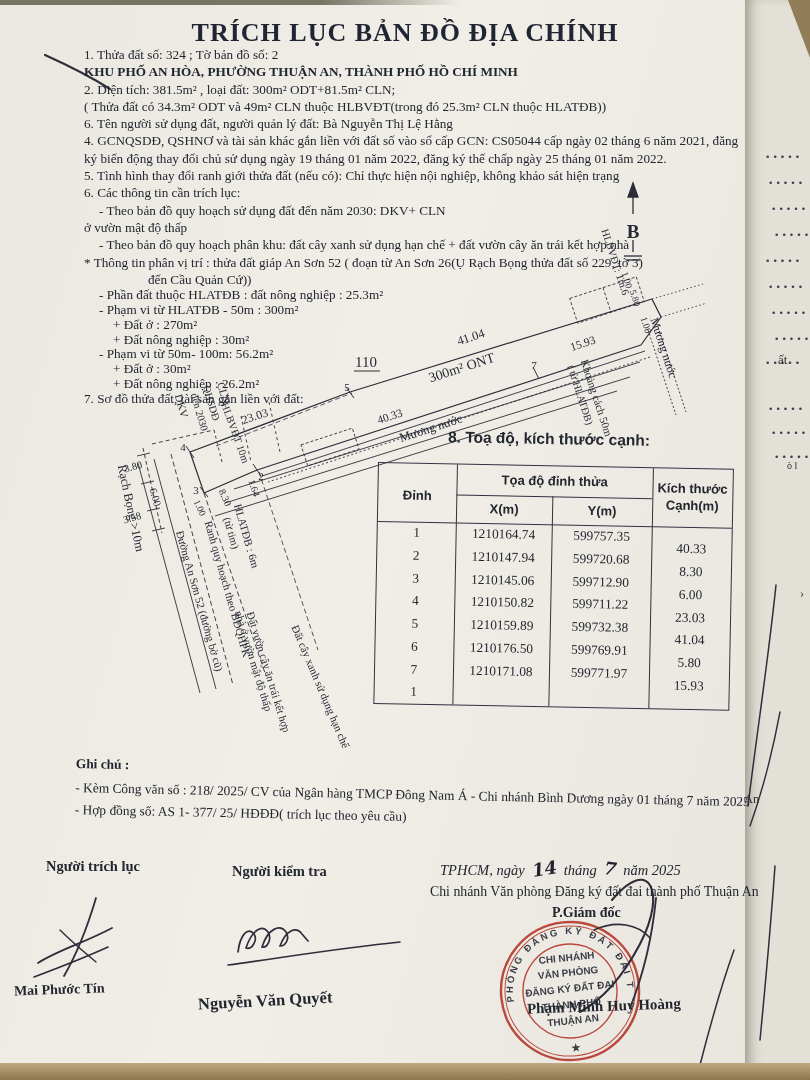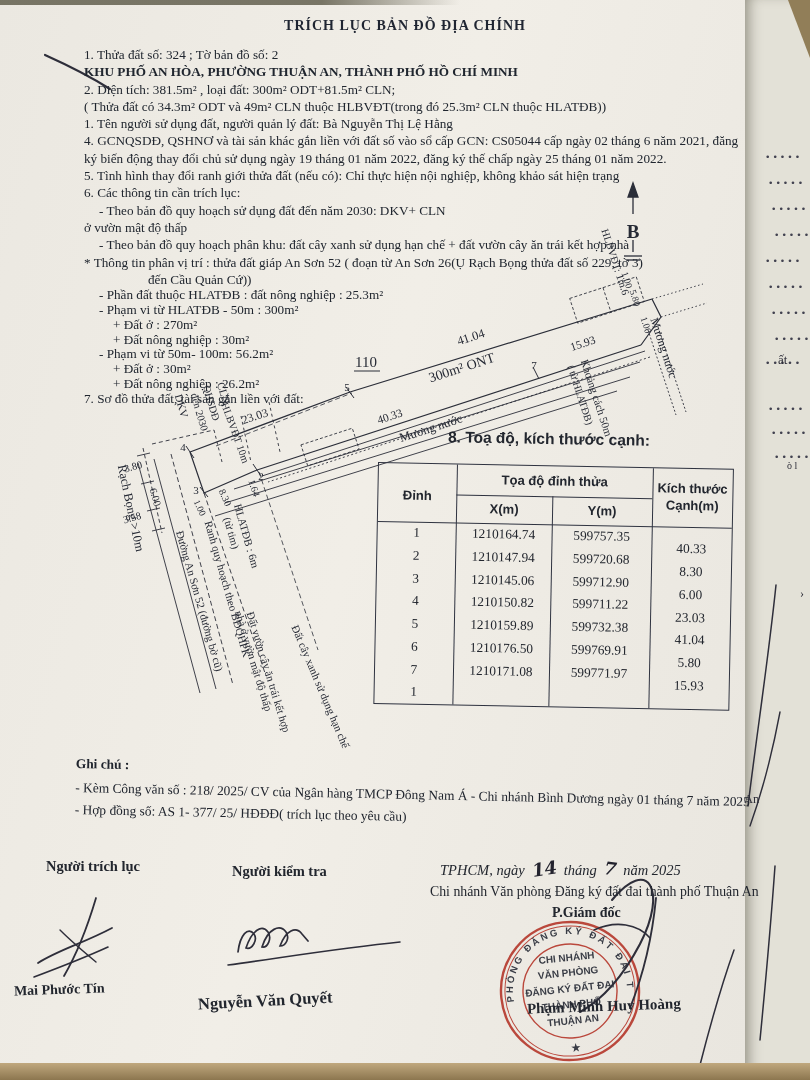--- a/index.html
+++ b/index.html
@@ -14,21 +14,21 @@
                background:linear-gradient(180deg,#c0a87e,#8c764f);z-index:6;}
   #underpage{position:absolute;left:745px;top:0;width:65px;height:1080px;background:#e3e1d7;
              box-shadow:inset 10px 0 14px -7px rgba(60,55,40,.5);z-index:1;}
   #corner-tr{position:absolute;left:788px;top:0;width:22px;height:58px;background:#917e58;
              clip-path:polygon(100% 0,0 0,100% 100%);z-index:5;}
   .dots{position:absolute;font-size:9px;letter-spacing:2px;color:#46465200;color:#424250;
         font-family:"DejaVu Sans Mono",monospace;}
   .frag{position:absolute;color:#2d2d38;z-index:4;}
   
   #doc-title{position:absolute;left:0;top:18px;width:810px;text-align:center;
-             font-weight:bold;font-size:14px;letter-spacing:1px;color:#1f2532;z-index:3;}
+             font-weight:bold;font-size:26px;letter-spacing:1px;color:#1f2532;z-index:3;}
   #doc-text{position:absolute;left:84px;top:46px;width:664px;color:#20262f;
             font-size:13.2px;line-height:17.3px;z-index:3;}
   .doc-line{white-space:normal;}
   .bold{font-weight:bold;}
   .ind1{padding-left:15px;}
   .ind2{padding-left:29px;}
   .ind3{padding-left:64px;}
   .cmpct{line-height:14.8px;}
   
   #tbl-title{position:absolute;left:448px;top:430px;font-family:"Liberation Sans","DejaVu Sans",sans-serif;
@@ -61,21 +61,21 @@
 
 <div id="page">
 
   <div id="doc-title">TRÍCH LỤC BẢN ĐỒ ĐỊA CHÍNH</div>
 
   <div id="doc-text">
     <div class="doc-line">1. Thửa đất số: 324  ; Tờ bản đồ số: 2</div>
     <div class="doc-line bold">KHU PHỐ AN HÒA, PHƯỜNG THUẬN AN, THÀNH PHỐ HỒ CHÍ MINH</div>
     <div class="doc-line">2. Diện tích: 381.5m² , loại đất: 300m² ODT+81.5m² CLN;</div>
     <div class="doc-line">( Thửa đất có 34.3m² ODT và 49m² CLN thuộc HLBVĐT(trong đó 25.3m² CLN thuộc HLATĐB))</div>
-    <div class="doc-line">1. Tên người sử dụng đất, người quản lý đất: Bà Nguyễn Thị Lệ Hằng</div>
+    <div class="doc-line">6. Tên người sử dụng đất, người quản lý đất: Bà Nguyễn Thị Lệ Hằng</div>
     <div class="doc-line">4. GCNQSDĐ, QSHNƠ và tài sản khác gắn liền với đất số vào sổ cấp GCN: CS05044 cấp ngày 02 tháng 6 năm 2021, đăng ký biến động thay đổi chủ sử dụng ngày 19 tháng 01 năm 2022, đăng ký thế chấp ngày 25 tháng 01 năm 2022.</div>
     <div class="doc-line">5. Tình hình thay đổi ranh giới thửa đất (nếu có): Chỉ thực hiện nội nghiệp, không khảo sát hiện trạng</div>
     <div class="doc-line">6. Các thông tin cần trích lục:</div>
     <div class="doc-line ind1">- Theo bản đồ quy hoạch sử dụng đất đến năm 2030: DKV+ CLN</div>
     <div class="doc-line">ở vườn mật độ thấp</div>
     <div class="doc-line ind1">- Theo bản đồ quy hoạch phân khu: đất cây xanh sử dụng hạn chế + đất vườn cây ăn trái kết hợp nhà</div>
     <div class="doc-line">* Thông tin phân vị trí : thửa đất giáp An Sơn 52 ( đoạn từ An Sơn 26(Ụ Rạch Bọng thửa đất số 229, tờ 3)</div>
     <div class="doc-line ind3">đến Cầu Quản Cứ))</div>
     <div class="doc-line ind1 cmpct">- Phần đất thuộc HLATĐB : đất nông nghiệp : 25.3m²</div>
     <div class="doc-line ind1 cmpct">- Phạm vi từ HLATĐB - 50m : 300m²</div>

